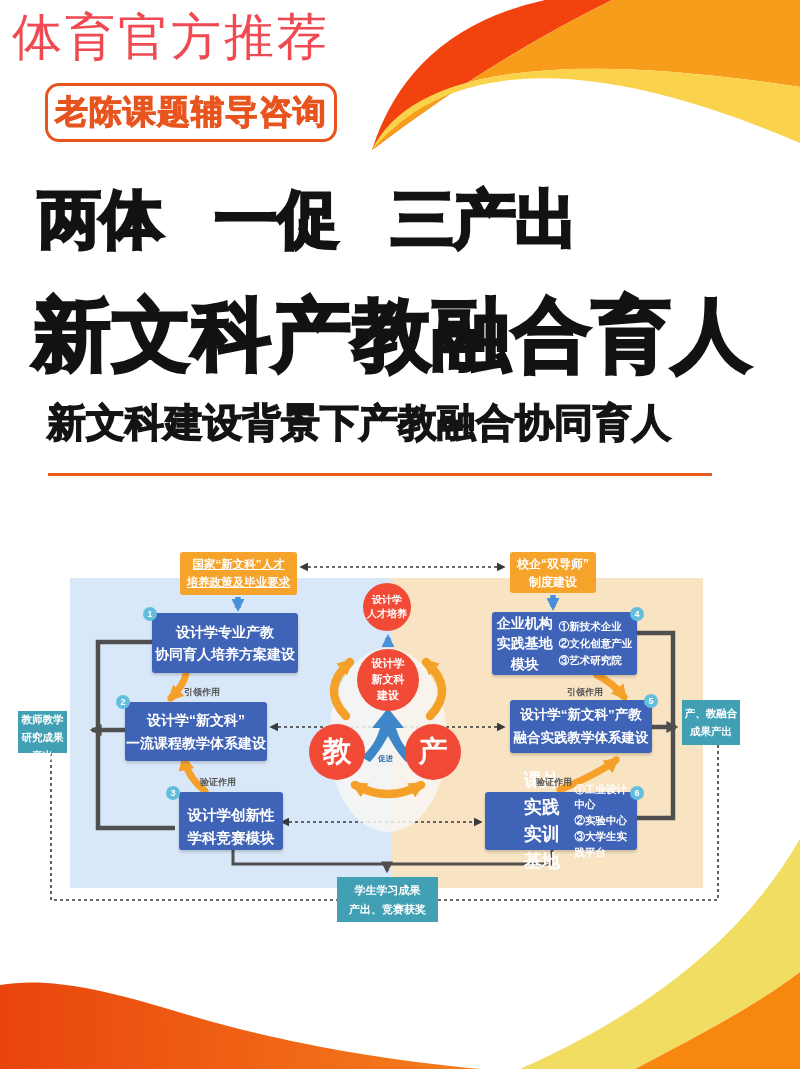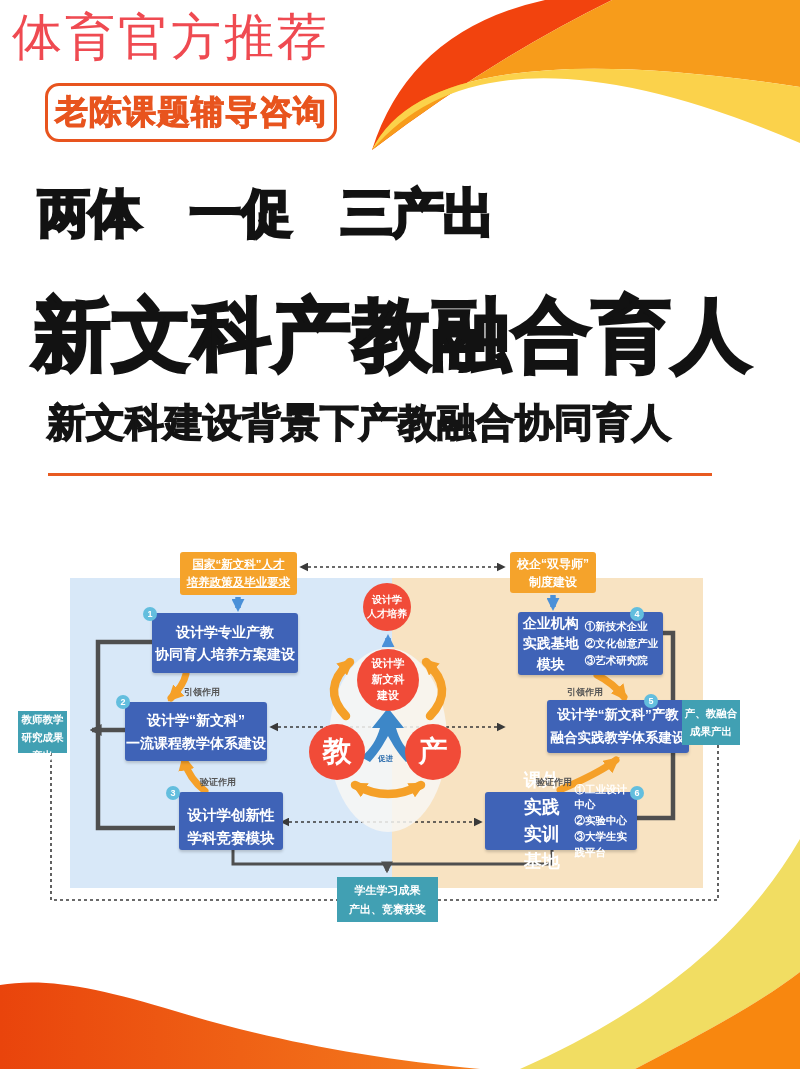--- a/index.html
+++ b/index.html
@@ -2,21 +2,21 @@
 <html><head>
 <meta charset="utf-8">
 <style>
   * { margin:0; padding:0; box-sizing:border-box; }
   html,body { width:800px; height:1069px; }
   body { position:relative; overflow:hidden; background:#fff; font-family:"Liberation Sans",sans-serif; }
   .abs { position:absolute; }
   .watermark { left:12px; top:4px; font-family:"Liberation Serif",serif; font-size:50px; color:#ef4a51; letter-spacing:3px; }
   .badge { left:45px; top:83px; width:292px; height:59px; border:3px solid #e8541e; border-radius:14px; display:flex; align-items:center; justify-content:center; background:#fff; }
   .badge span { font-size:33px; font-weight:bold; color:#e8541e; letter-spacing:1px; -webkit-text-stroke:1px #e8541e; }
-  .title1 { left:38px; top:186px; font-size:52px; font-weight:900; color:#121212; letter-spacing:-1px; word-spacing:36px; line-height:1.05; white-space:nowrap; -webkit-text-stroke:2.8px #121212; }
+  .title1 { left:38px; top:186px; font-size:63px; font-weight:900; color:#121212; letter-spacing:-1px; word-spacing:36px; line-height:1.05; white-space:nowrap; -webkit-text-stroke:2.8px #121212; }
   .title2 { left:32px; top:294px; font-size:79px; font-weight:900; color:#121212; letter-spacing:1px; line-height:1.05; white-space:nowrap; -webkit-text-stroke:2.8px #121212; }
   .subtitle { left:47px; top:403px; font-size:39px; font-weight:900; color:#141414; line-height:1.05; white-space:nowrap; -webkit-text-stroke:1.4px #141414; }
   .rule { left:48px; top:473px; width:664px; height:3px; background:#e85a20; }
 
   .diagram { left:0; top:540px; width:800px; height:400px; }
   .bg-blue { position:absolute; left:70px; top:38px; width:322px; height:310px; background:#d8e8f8; }
   .bg-peach { position:absolute; left:392px; top:38px; width:311px; height:310px; background:#f8e3c2; }
   .dsvg { position:absolute; left:0; top:0; width:800px; height:400px; }
 
   .obox { position:absolute; background:#f5a32b; color:#fff; font-weight:bold; border-radius:3px; display:flex; flex-direction:column; align-items:center; justify-content:center; text-align:center; }
@@ -125,33 +125,33 @@
   </div>
   <div class="bbox" style="left:125px;top:162px;width:142px;height:59px;font-size:14px;line-height:1.6;">
     <span>设计学“新文科”</span>
     <span>一流课程教学体系建设</span>
   </div>
   <div class="bbox" style="left:179px;top:252px;width:104px;height:58px;font-size:14.5px;line-height:1.6;justify-content:flex-end;">
     <span>设计学创新性</span>
     <span>学科竞赛模块</span>
   </div>
 
-  <div class="bbox duo" style="left:492px;top:72px;width:145px;height:63px;margin-left:26px;">
+  <div class="bbox duo" style="left:492px;top:72px;width:145px;height:63px;">
     <div style="font-size:14px;line-height:1.45;">
       <div>企业机构</div>
       <div>实践基地</div>
       <div>模块</div>
     </div>
     <div class="items" style="font-size:10.5px;line-height:1.6;">
       <div>①新技术企业</div>
       <div>②文化创意产业</div>
       <div>③艺术研究院</div>
     </div>
   </div>
-  <div class="bbox" style="left:510px;top:160px;width:142px;height:53px;font-size:13.5px;line-height:1.65;margin-left:37px;">
+  <div class="bbox" style="left:510px;top:160px;width:142px;height:53px;font-size:13.5px;line-height:1.65;">
     <span>设计学“新文科”产教</span>
     <span>融合实践教学体系建设</span>
   </div>
   <div class="bbox duo" style="left:485px;top:252px;width:152px;height:58px;">
     <div style="font-size:18px;line-height:1.5;margin-left:30px;">
       <div>课外实践</div>
       <div>实训基地</div>
     </div>
     <div class="items" style="font-size:10.5px;line-height:1.5;">
       <div>①工业设计中心</div>

